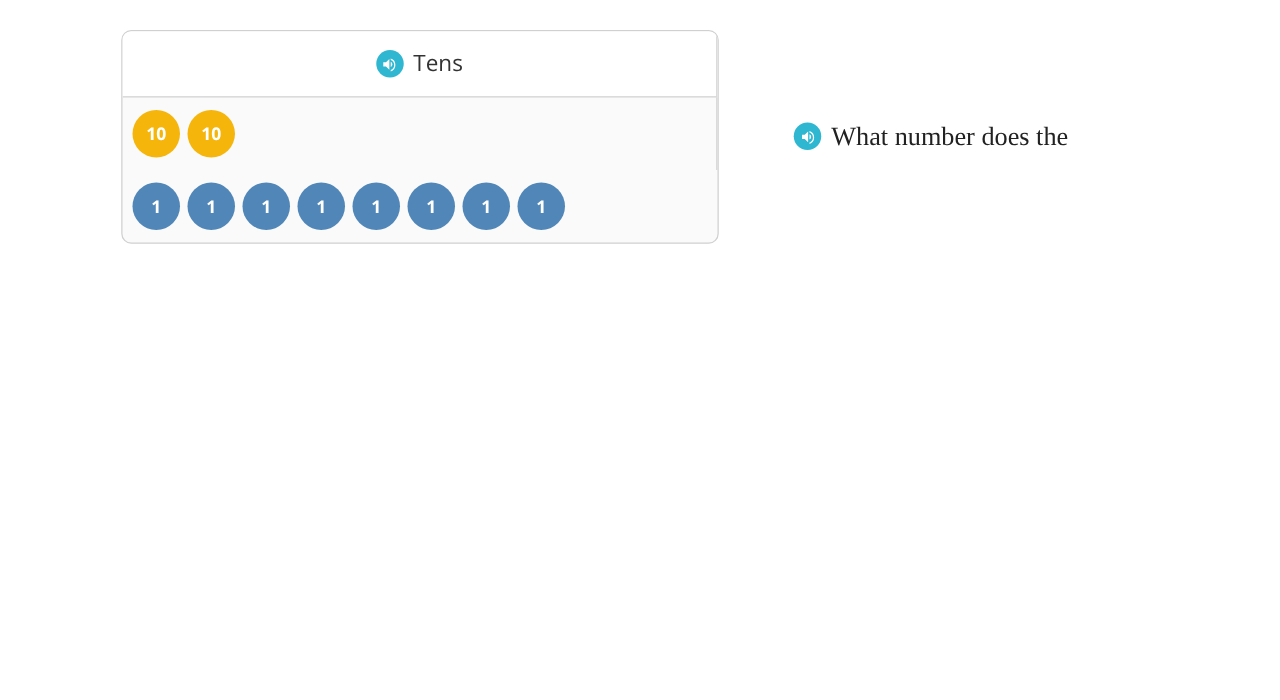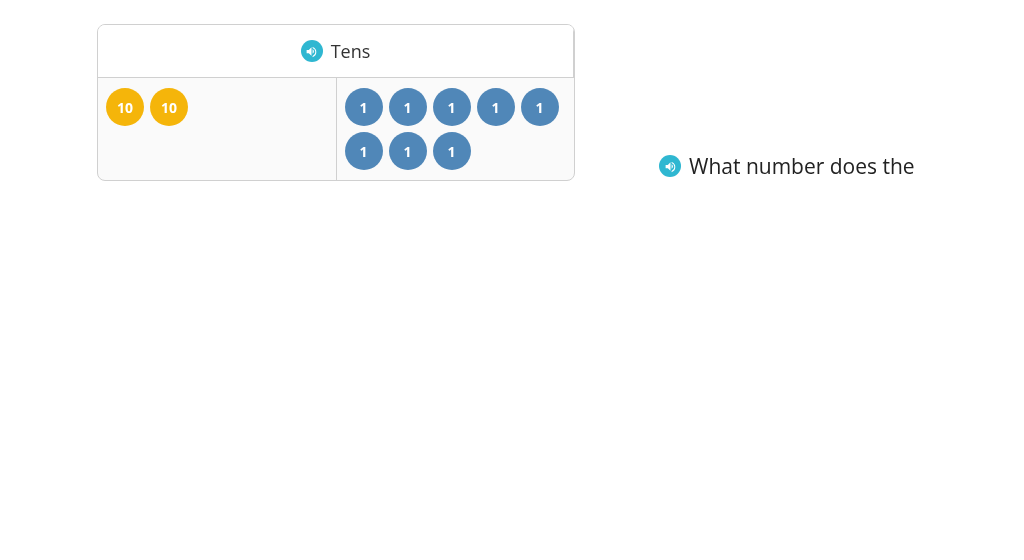--- a/index.html
+++ b/index.html
@@ -5,22 +5,22 @@
     * { box-sizing: border-box; margin: 0; padding: 0; }
     body {
       font-family: -apple-system, BlinkMacSystemFont, 'Segoe UI', 'Open Sans', sans-serif;
       background: #ffffff;
       width: 1024px;
       height: 560px;
       padding: 24px 0 0 80px;
     }
     .container {
       display: flex;
-      gap: 84px;
-      align-items: flex-end;
+      gap: 60px;
+      align-items: center;
       padding-left: 17px;
     }
     .place-value-table {
       border: 1px solid #d0d0d0;
       border-radius: 8px;
       overflow: hidden;
       background: #fafafa;
       width: 478px;
     }
     .table-header {
@@ -37,20 +37,21 @@
       gap: 8px;
       font-size: 18px;
       color: #333333;
     }
     .header-cell:first-child {
       border-right: 1px solid #d0d0d0;
     }
     .table-body {
       display: flex;
       min-height: 100px;
+      flex-direction: column;
     }
     .body-cell {
       flex: 1;
       padding: 10px 8px;
       display: flex;
       flex-wrap: wrap;
       align-content: flex-start;
       gap: 6px;
     }
     .body-cell:first-child {
@@ -80,21 +81,21 @@
       flex-shrink: 0;
       cursor: pointer;
     }
     .audio-icon svg { width: 13px; height: 13px; fill: #ffffff; }
     .question {
       max-width: 360px;
       font-size: 21px;
       color: #222222;
       line-height: 1.4;
     }
-    .question-line1 { display: flex; align-items: center; gap: 8px; }
+    .question-line1 { display: flex; align-items: center; gap: 8px; font-family: Liberation Serif, serif; }
     .answer-line { display: flex; align-items: center; gap: 6px; }
     .answer-input {
       width: 26px;
       height: 28px;
       border: 1px solid #6b3b8a;
       border-radius: 3px;
       background: #ffffff;
       text-align: center;
       font-size: 16px;
       color: #333;

